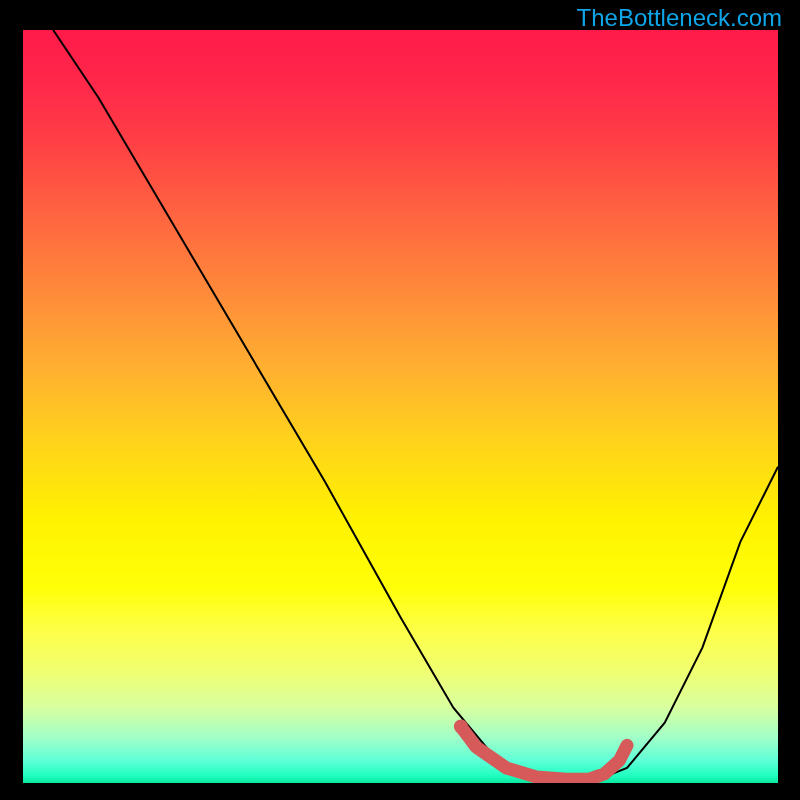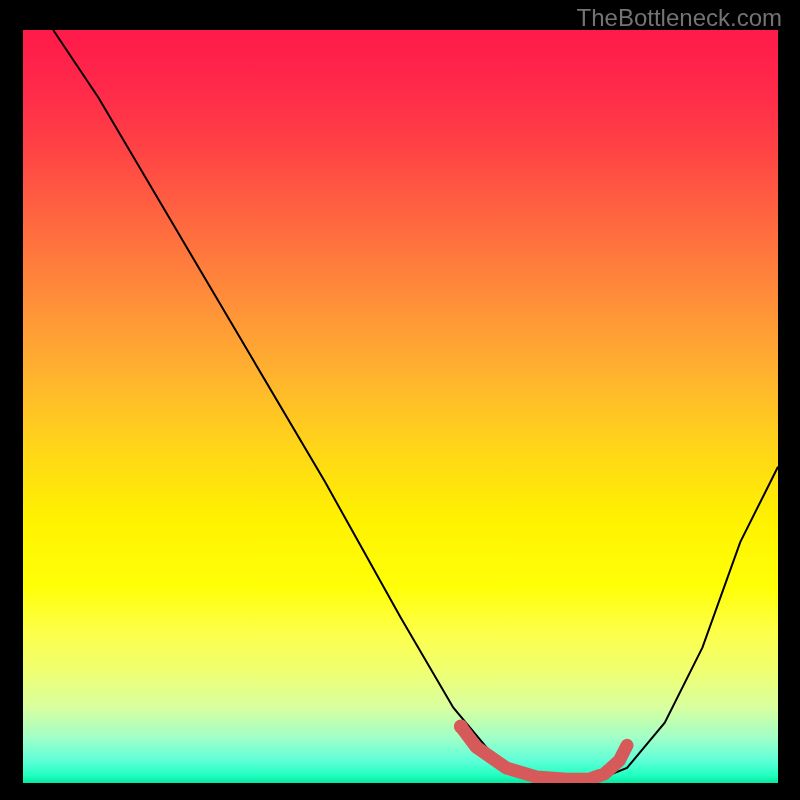--- a/index.html
+++ b/index.html
@@ -10,21 +10,21 @@
     position: relative;
     background: #000;
   }
   .watermark {
     position: absolute;
     top: 4px;
     right: 18px;
     font-family: Arial, Helvetica, sans-serif;
     font-size: 24px;
     font-weight: 500;
-    color: #737373;
+    color: #0ea5e9;
     letter-spacing: 0;
     z-index: 10;
   }
   .plot-area {
     position: absolute;
     left: 23px;
     top: 30px;
     width: 755px;
     height: 753px;
     overflow: hidden;

